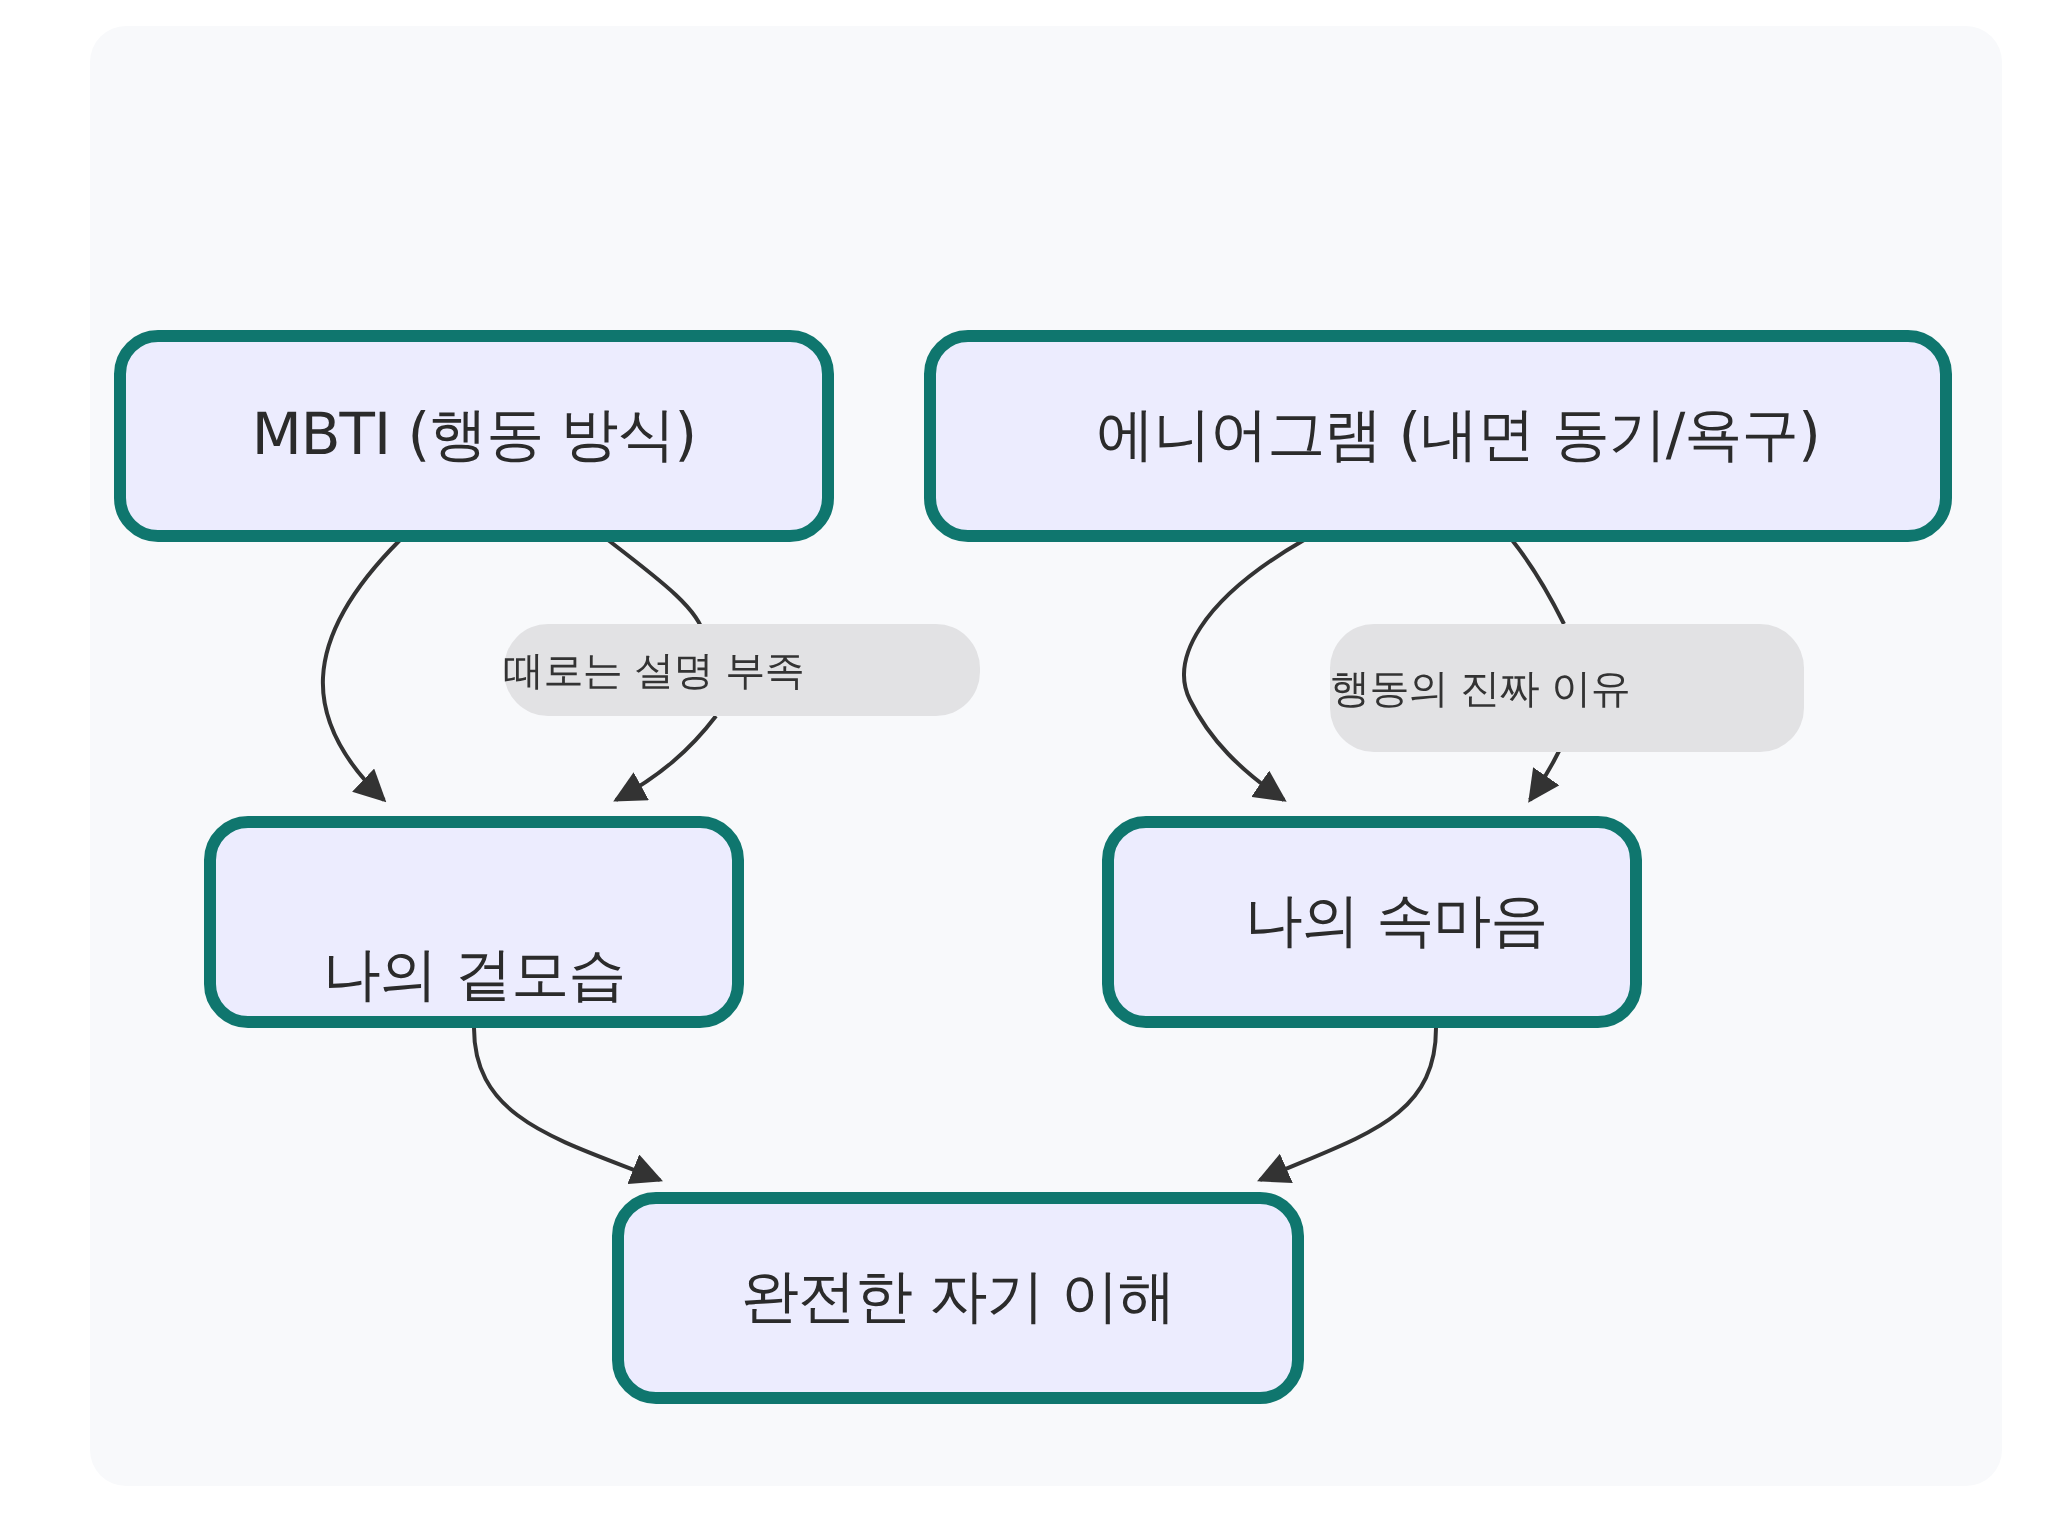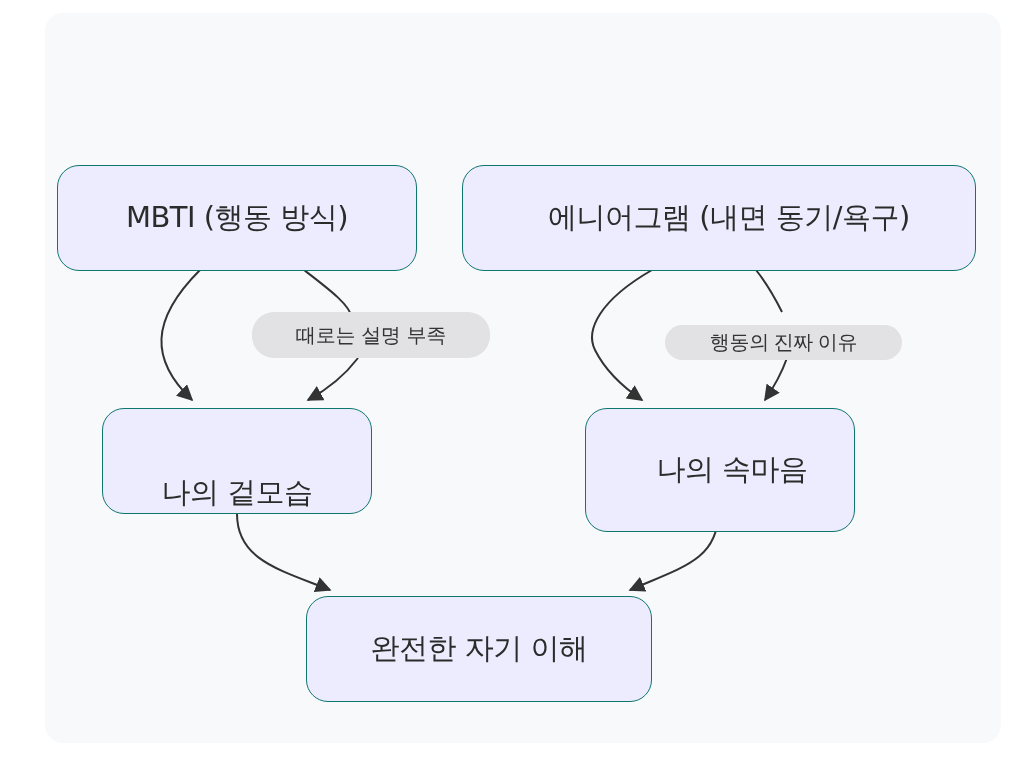--- a/index.html
+++ b/index.html
@@ -25,38 +25,38 @@
       left: 0;
       top: 0;
       width: 1024px;
       height: 758px;
       pointer-events: none;
     }
     .node {
       position: absolute;
       box-sizing: border-box;
       background: #ececfe;
-      border: 1px solid #0f766e;
+      border: 6px solid #0f766e;
       border-radius: 22px;
       display: flex;
       align-items: center;
       justify-content: center;
       color: #2b2b2b;
       font-size: 29px;
       white-space: nowrap;
       letter-spacing: -0.5px;
     }
     .edge-label {
       position: absolute;
       box-sizing: border-box;
       background: #e2e2e4;
       border-radius: 22px;
       display: flex;
       align-items: center;
-      justify-content: center;
+      justify-content: flex-start;
       color: #333333;
       font-size: 20px;
       white-space: nowrap;
       letter-spacing: -0.3px;
     }
   </style>
 </head>
 <body>
 
 <div class="canvas"></div>
@@ -80,27 +80,27 @@
 </div>
 
 <div class="node" style="left:462px; top:165px; width:514px; height:106px;padding-left:20px;">
   <span>에니어그램 (내면 동기/욕구)</span>
 </div>
 
 <div class="node" style="left:102px; top:408px; width:270px; height:106px;align-items:flex-end;">
   <span>나의 겉모습</span>
 </div>
 
-<div class="node" style="left:585px; top:408px; width:270px; height:124px;padding-left:24px;">
+<div class="node" style="left:551px; top:408px; width:270px; height:106px;padding-left:24px;">
   <span>나의 속마음</span>
 </div>
 
 <div class="node" style="left:306px; top:596px; width:346px; height:106px;text-align:right;">
   <span>완전한 자기 이해</span>
 </div>
 
 <div class="edge-label" style="left:252px; top:312px; width:238px; height:46px;">
   <span>때로는 설명 부족</span>
 </div>
 
-<div class="edge-label" style="left:665px; top:325px; width:237px; height:35px;font-family:Liberation Serif, serif;">
+<div class="edge-label" style="left:665px; top:312px; width:237px; height:64px;">
   <span>행동의 진짜 이유</span>
 </div>
 
 </body></html>

